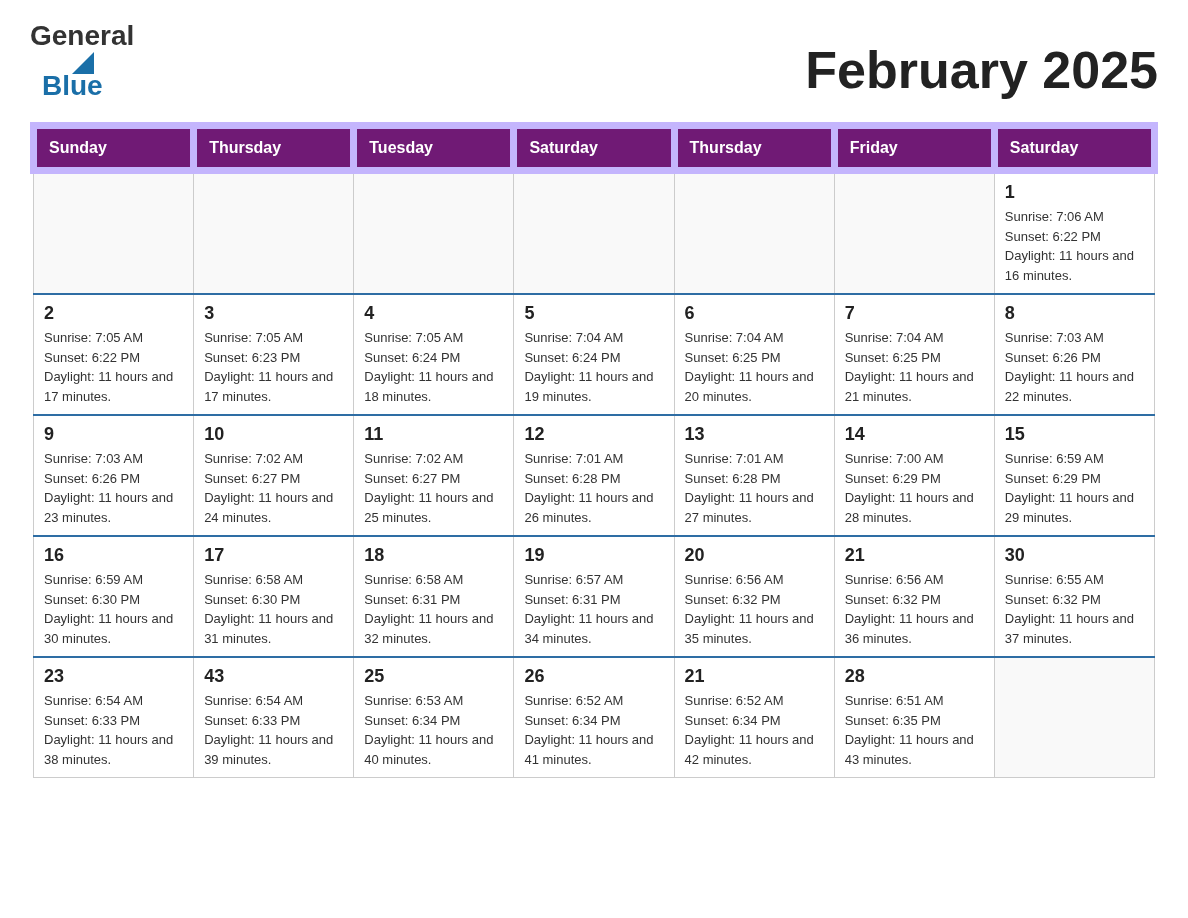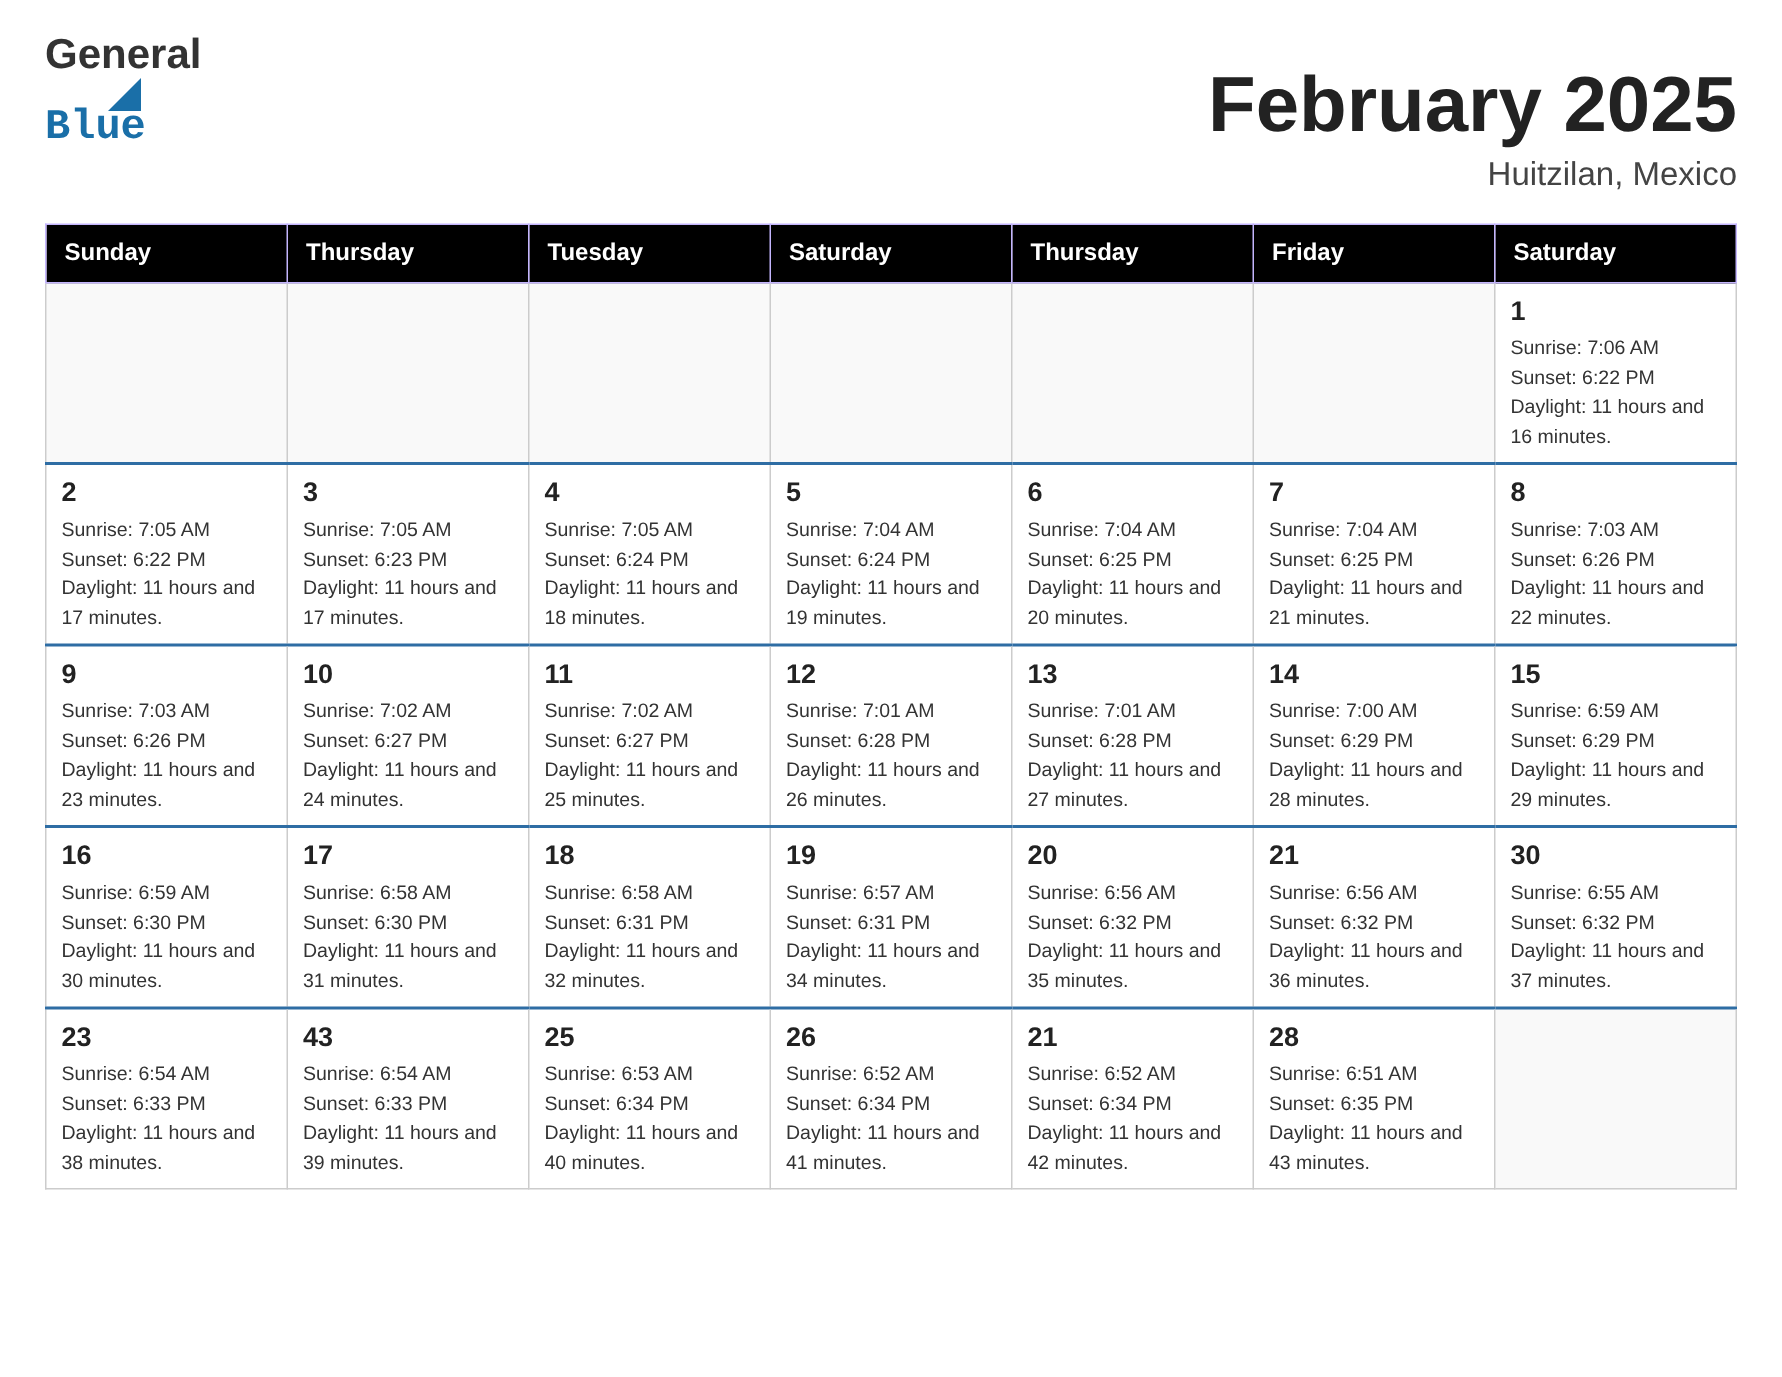--- a/index.html
+++ b/index.html
@@ -45,27 +45,27 @@
       font-size: 22px;
       color: #444;
       margin-top: 4px;
     }
     .calendar {
       width: 100%;
       border-collapse: collapse;
       border: 1px solid #ccc;
     }
     .calendar th {
-      background-color: #000000;
+      background-color: #701a75;
       color: #fff;
       font-size: 16px;
       font-weight: bold;
       padding: 10px 12px;
       text-align: left;
-      border: 1px solid #c4b5fd;
+      border: 7px solid #c4b5fd;
     }
     .calendar td {
       width: 14.28%;
       vertical-align: top;
       padding: 8px 10px;
       border: 1px solid #ccc;
       min-height: 110px;
       height: 120px;
     }
     .day-number {
@@ -95,27 +95,26 @@
     <div class="logo">
       <span class="logo-text-general">General</span>
       <div style="display:flex; flex-direction:column; align-items:flex-start; margin-left:2px;">
         <div style="display:flex; align-items:center;">
           <svg width="22" height="22" viewBox="0 0 22 22">
             <polygon points="0,22 22,22 22,0" fill="#1a6fa8"></polygon>
           </svg>
         </div>
       </div>
     </div>
-    <div style="display:flex; align-items:center; margin-top:-4px; margin-left:0px;font-family:Liberation Mono, monospace;">
+    <div style="display:flex; align-items:center; margin-top:-4px; margin-left:12px;">
       <span style="font-size:28px; font-weight:bold; color:#1a6fa8;">Blue</span>
     </div>
   </div>
   <div class="title-block">
     <div class="calendar-title">February 2025</div>
-    <div class="calendar-subtitle">Huitzilan, Mexico</div>
   </div>
 </div>
 
 <table class="calendar">
   <thead>
     <tr>
       <th>Sunday</th>
       <th>Thursday</th>
       <th>Tuesday</th>
       <th>Saturday</th>

